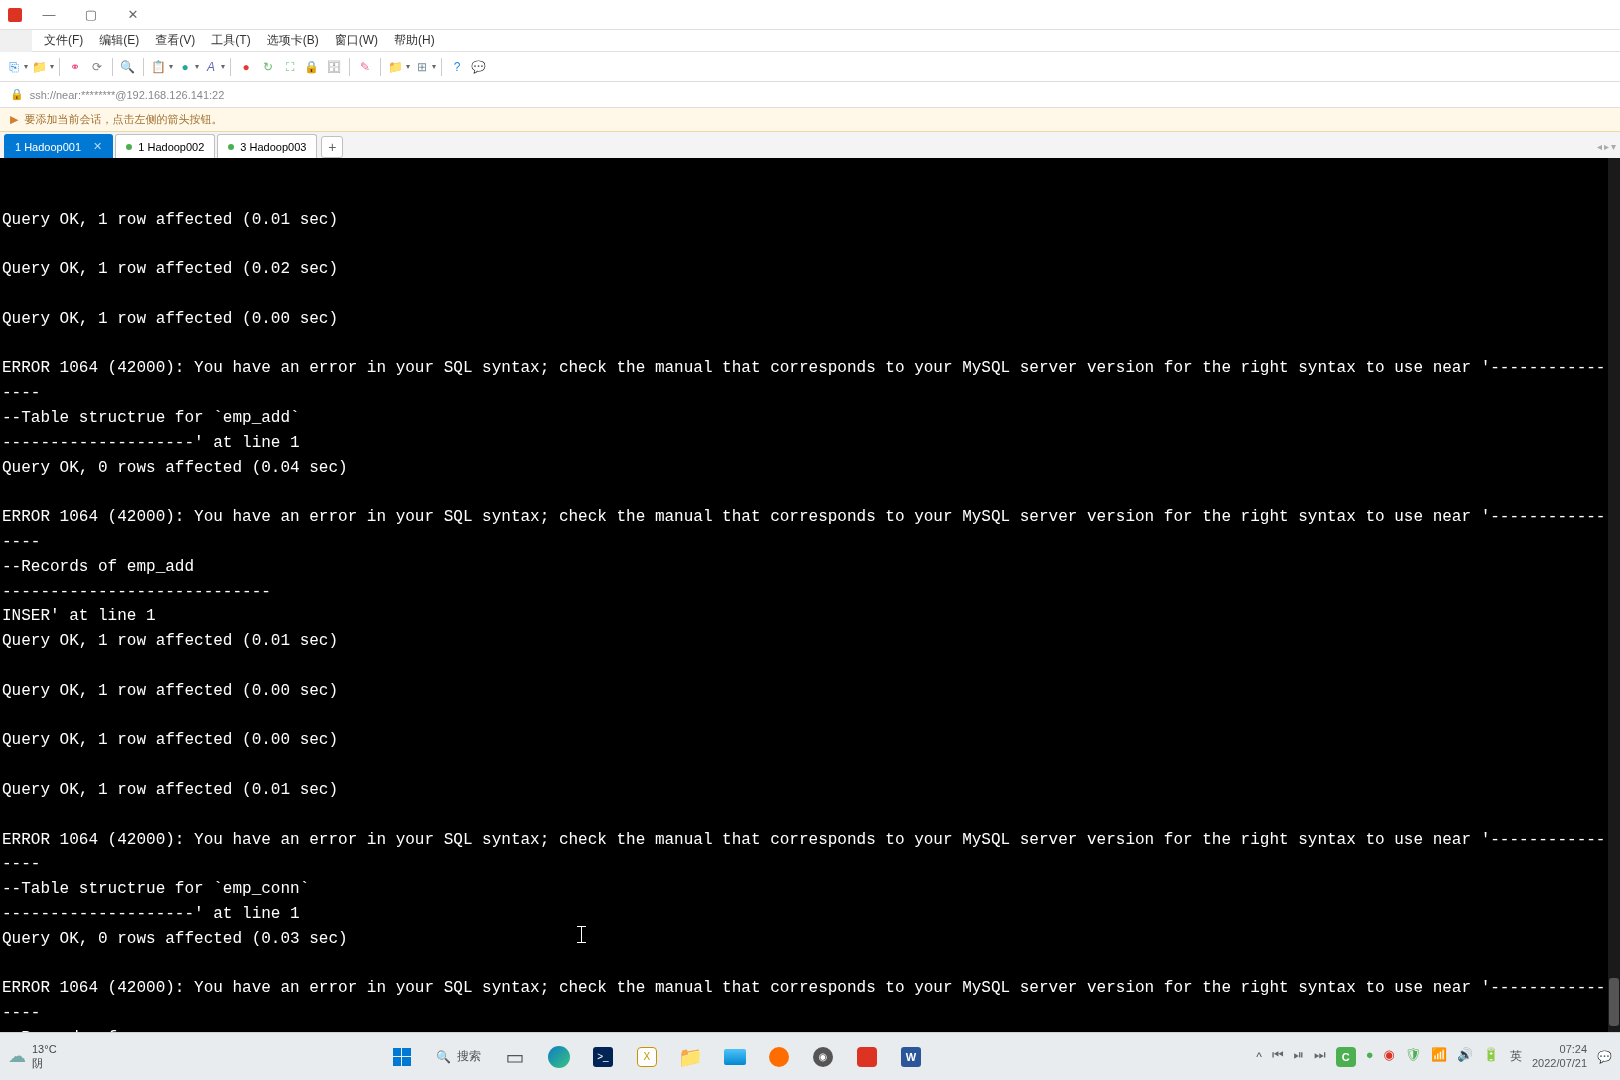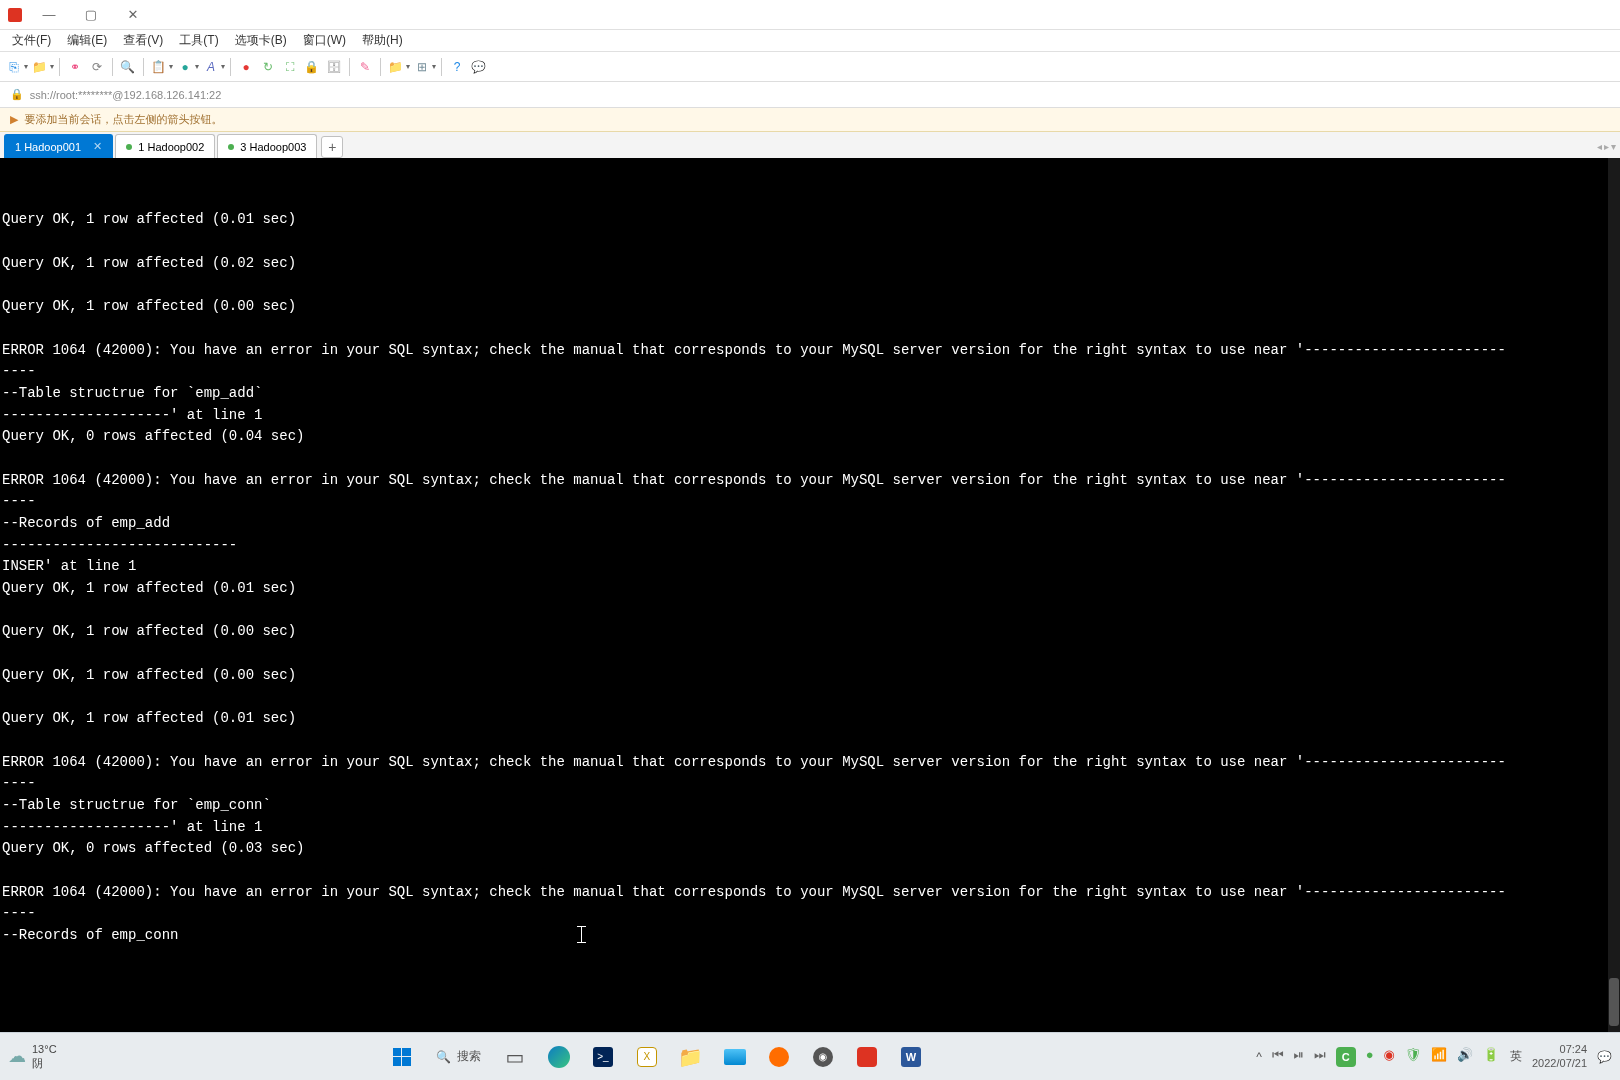--- a/index.html
+++ b/index.html
@@ -4,21 +4,21 @@
   <style>
     * { margin: 0; padding: 0; box-sizing: border-box; }
     body { font-family: "Microsoft YaHei", "Segoe UI", Tahoma, sans-serif; font-size: 12px; background: #f0f0f0; overflow: hidden; width: 1620px; height: 1080px; position: relative; }
     
     .titlebar { background: #fff; height: 30px; display: flex; align-items: center; padding: 0 8px; border-bottom: 1px solid #e0e0e0; }
     .titlebar-icon { width: 14px; height: 14px; background: #d32; border-radius: 2px; margin-right: 6px; }
     .titlebar-text { flex: 1; color: #333; font-size: 12px; }
     .win-controls { display: flex; gap: 0; }
     .win-btn { width: 42px; height: 28px; display: flex; align-items: center; justify-content: center; cursor: pointer; color: #666; font-size: 13px; }
     
-    .menubar { background: #fff; height: 22px; display: flex; align-items: center; padding: 0 4px; border-bottom: 1px solid #e0e0e0; }
+    .menubar { background: #fff; height: 22px; display: flex; align-items: center; padding: 0 4px; border-bottom: 1px solid #e0e0e0; margin-left: 32px; }
     .menu-item { padding: 2px 8px; color: #333; cursor: pointer; font-size: 12px; }
     
     .toolbar { background: #fff; height: 30px; display: flex; align-items: center; padding: 0 4px; border-bottom: 1px solid #ddd; gap: 2px; }
     .tb-btn { width: 20px; height: 20px; display: flex; align-items: center; justify-content: center; cursor: pointer; border-radius: 2px; font-size: 12px; }
     .tb-sep { width: 1px; height: 18px; background: #ccc; margin: 0 3px; }
     .tb-dd { font-size: 8px; color: #666; margin-left: -2px; }
     
     .addrbar { background: #fff; height: 26px; display: flex; align-items: center; padding: 0 10px; border-bottom: 1px solid #ddd; color: #888; font-size: 11px; gap: 6px; }
     .addr-lock { color: #d9a441; }
     
@@ -27,21 +27,21 @@
     
     .tabbar { background: #f4f4f4; height: 26px; display: flex; align-items: flex-end; padding: 0 4px; position: relative; }
     .tab { height: 24px; padding: 0 10px; display: flex; align-items: center; gap: 6px; cursor: pointer; border: 1px solid #c0c0c0; border-bottom: none; background: #fff; margin-right: 2px; border-radius: 3px 3px 0 0; font-size: 11px; }
     .tab.active { background: #0078d4; color: #fff; border-color: #0078d4; gap: 12px; }
     .tab-dot { width: 6px; height: 6px; border-radius: 50%; }
     .dot-green { background: #4caf50; }
     .tab-close { font-size: 11px; opacity: 0.7; }
     .tab-add { width: 22px; height: 22px; display: flex; align-items: center; justify-content: center; cursor: pointer; color: #666; font-size: 14px; border: 1px solid #c0c0c0; background: #fff; margin-left: 2px; border-radius: 3px; }
     .tab-nav { position: absolute; right: 4px; display: flex; gap: 2px; color: #aaa; font-size: 10px; align-items: center; height: 24px; }
     
-    .terminal { background: #000; color: #fff; font-family: "Consolas", "Courier New", monospace; font-size: 14px; line-height: 1.55; padding: 8px 2px; height: 880px; overflow: hidden; white-space: pre-wrap; position: relative; }
+    .terminal { background: #000; color: #fff; font-family: "Consolas", "Courier New", monospace; font-size: 16px; line-height: 1.55; padding: 0 2px; height: 880px; overflow: hidden; white-space: pre-wrap; position: relative; }
     .term-line { white-space: pre; }
     @keyframes blink { 50% { opacity: 0.3; } }
     .text-cursor { position: absolute; left: 581px; top: 768px; width: 1px; height: 17px; background: #fff; }
     .text-cursor::before, .text-cursor::after { content: ''; position: absolute; left: -4px; width: 9px; height: 1px; background: #fff; }
     .text-cursor::before { top: 0; }
     .text-cursor::after { bottom: 0; }
     .term-scroll { position: absolute; right: 0; top: 0; width: 12px; height: 100%; background: #1a1a1a; }
     .term-thumb { position: absolute; right: 1px; width: 10px; height: 48px; background: #555; border-radius: 3px; top: 820px; }
     
     .statusbar { background: #f0f0f0; height: 22px; display: flex; align-items: center; padding: 0 6px; border-top: 1px solid #ccc; color: #555; font-size: 11px; }
@@ -124,21 +124,21 @@
     <span class="tb-dd">▾</span>
   <div class="tb-btn" style="color:#78909c">⊞</div>
     <span class="tb-dd">▾</span>
   <div class="tb-sep"></div>
   <div class="tb-btn" style="color:#1e88e5">?</div>
   <div class="tb-btn" style="color:#78909c">💬</div>
 </div>
 
 <div class="addrbar">
   <span class="addr-lock">🔒</span>
-  <span>ssh://root:********@192.168.126.141:22</span>
+  <span>ssh://near:********@192.168.126.141:22</span>
 </div>
 
 <div class="infobar">
   <span class="info-icon">▶</span>
   <span>要添加当前会话，点击左侧的箭头按钮。</span>
 </div>
 
 <div class="tabbar">
   <div class="tab active">
     <span>1 Hadoop001</span>

